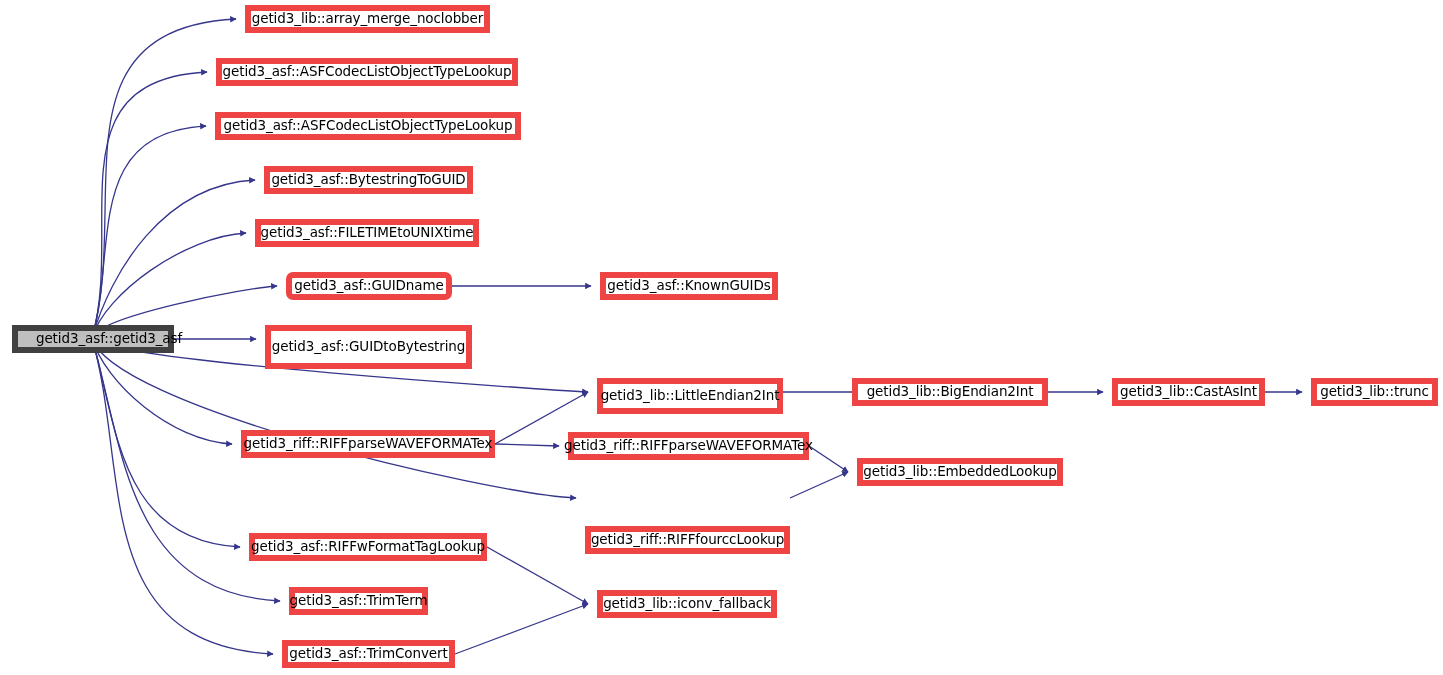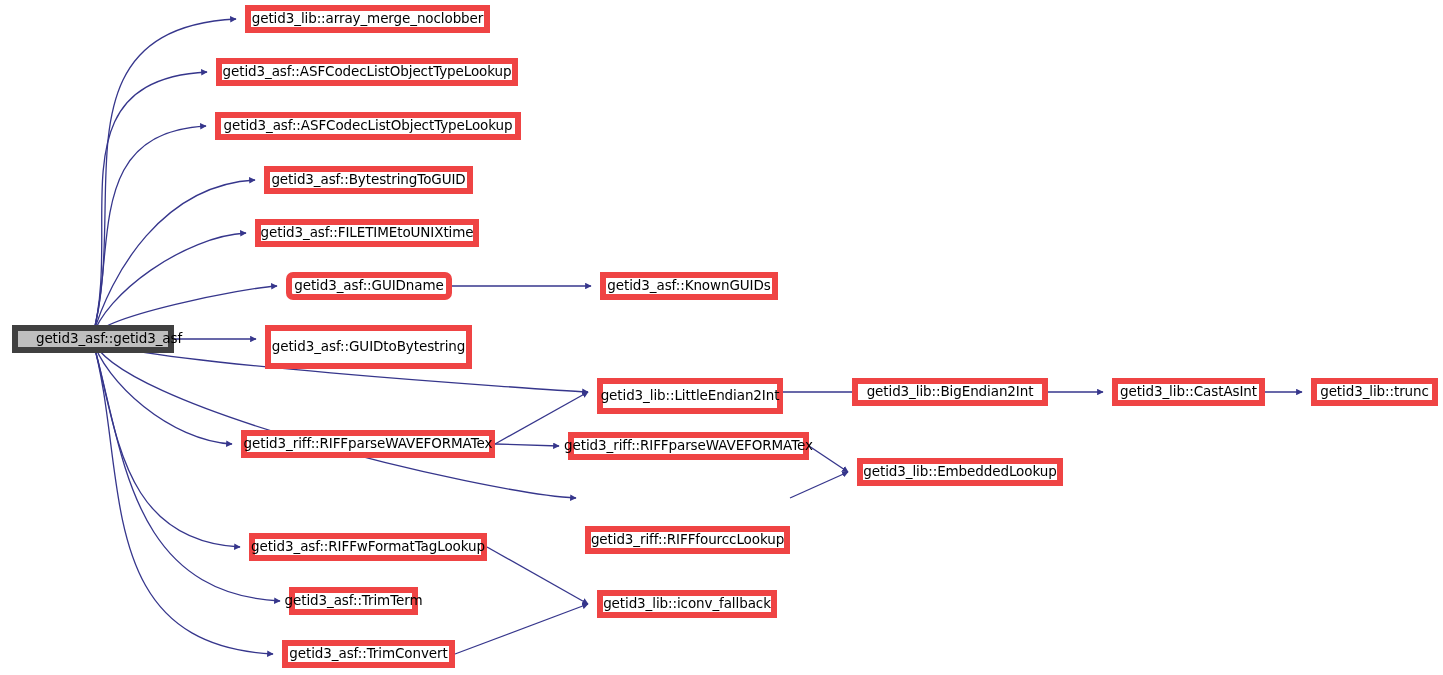--- a/index.html
+++ b/index.html
@@ -91,16 +91,16 @@
       <div class="node" style="left: 597px; top: 378px; width: 186px; height: 36px;">getid3_lib::LittleEndian2Int</div>
       <div class="node" style="left: 852px; top: 378px; width: 196px; height: 28px; text-align: center;">getid3_lib::BigEndian2Int</div>
       <div class="node" style="left: 1112px; top: 378px; width: 153px; height: 28px;">getid3_lib::CastAsInt</div>
       <div class="node" style="left: 1311px; top: 378px; width: 127px; height: 28px;">getid3_lib::trunc</div>
       <div class="node" style="left: 241px; top: 430px; width: 254px; height: 28px;">getid3_riff::RIFFparseWAVEFORMATex</div>
       <div class="node" style="left: 568px; top: 432px; width: 241px; height: 28px;">getid3_riff::RIFFparseWAVEFORMATex</div>
       <div class="node" style="left: 857px; top: 458px; width: 206px; height: 28px;">getid3_lib::EmbeddedLookup</div>
       <div class="node" style="left: 585px; top: 484px; width: 205px; height: 28px; margin-top: 42px;">getid3_riff::RIFFfourccLookup</div>
       <div class="node" style="left: 249px; top: 533px; width: 238px; height: 28px;">getid3_asf::RIFFwFormatTagLookup</div>
       <div class="node" style="left: 597px; top: 590px; width: 180px; height: 28px;">getid3_lib::iconv_fallback</div>
-      <div class="node" style="left: 289px; top: 587px; width: 129px; height: 28px;">getid3_asf::TrimTerm</div>
+      <div class="node" style="left: 289px; top: 587px; width: 139px; height: 28px;">getid3_asf::TrimTerm</div>
       <div class="node" style="left: 282px; top: 640px; width: 173px; height: 28px;">getid3_asf::TrimConvert</div>
     </div>
 </div>
 
 </body></html>

